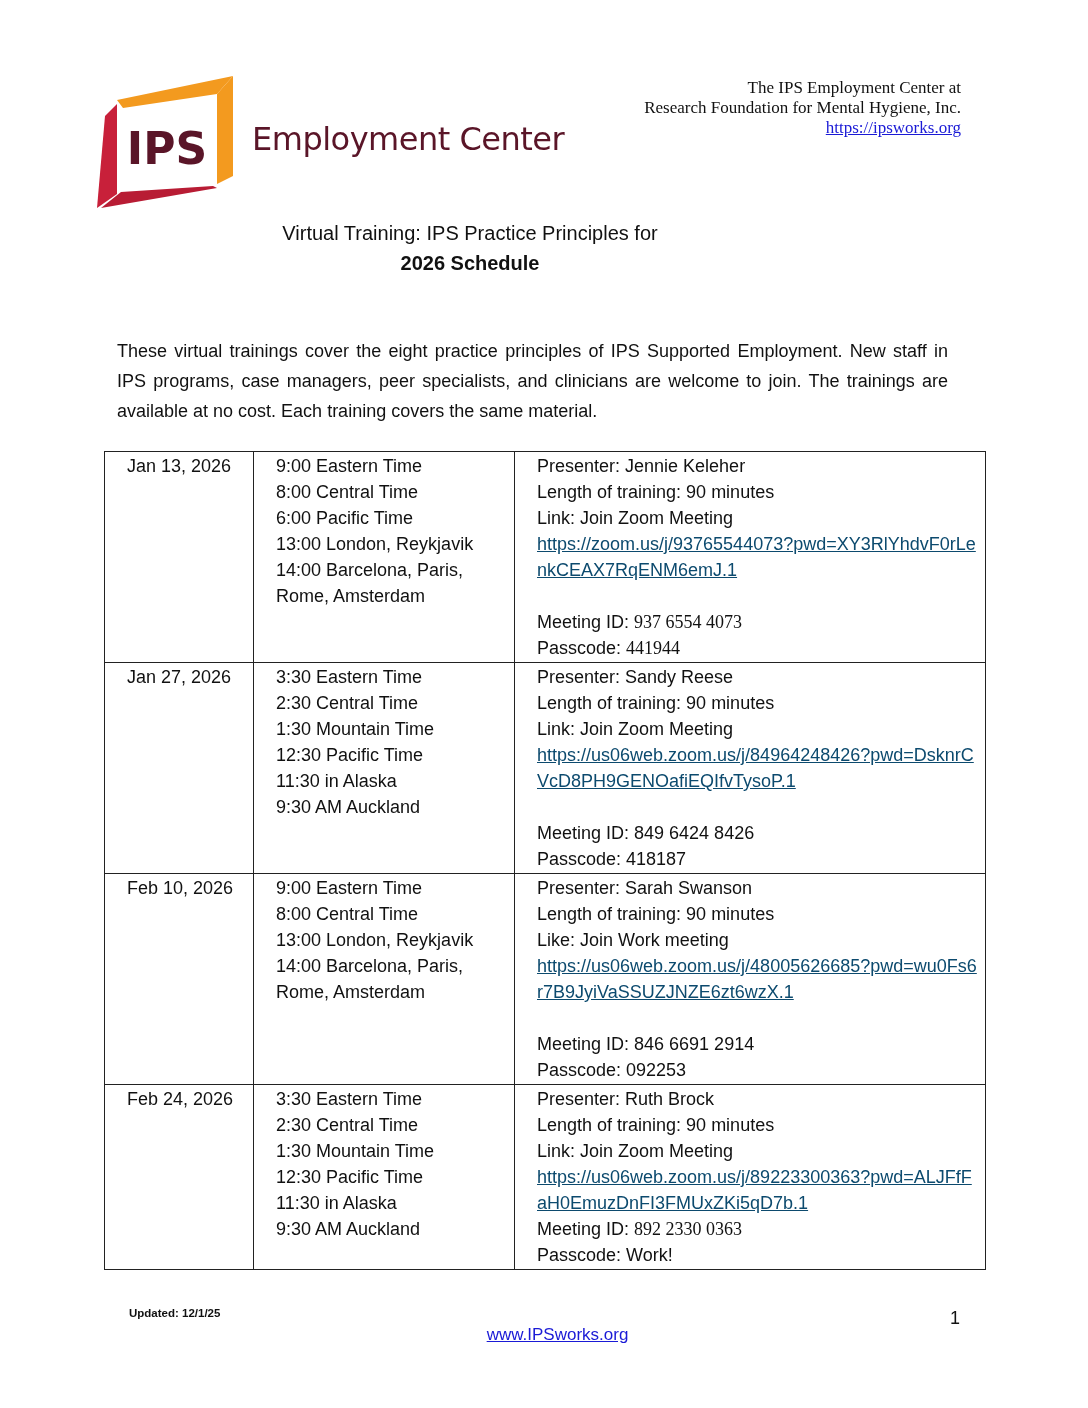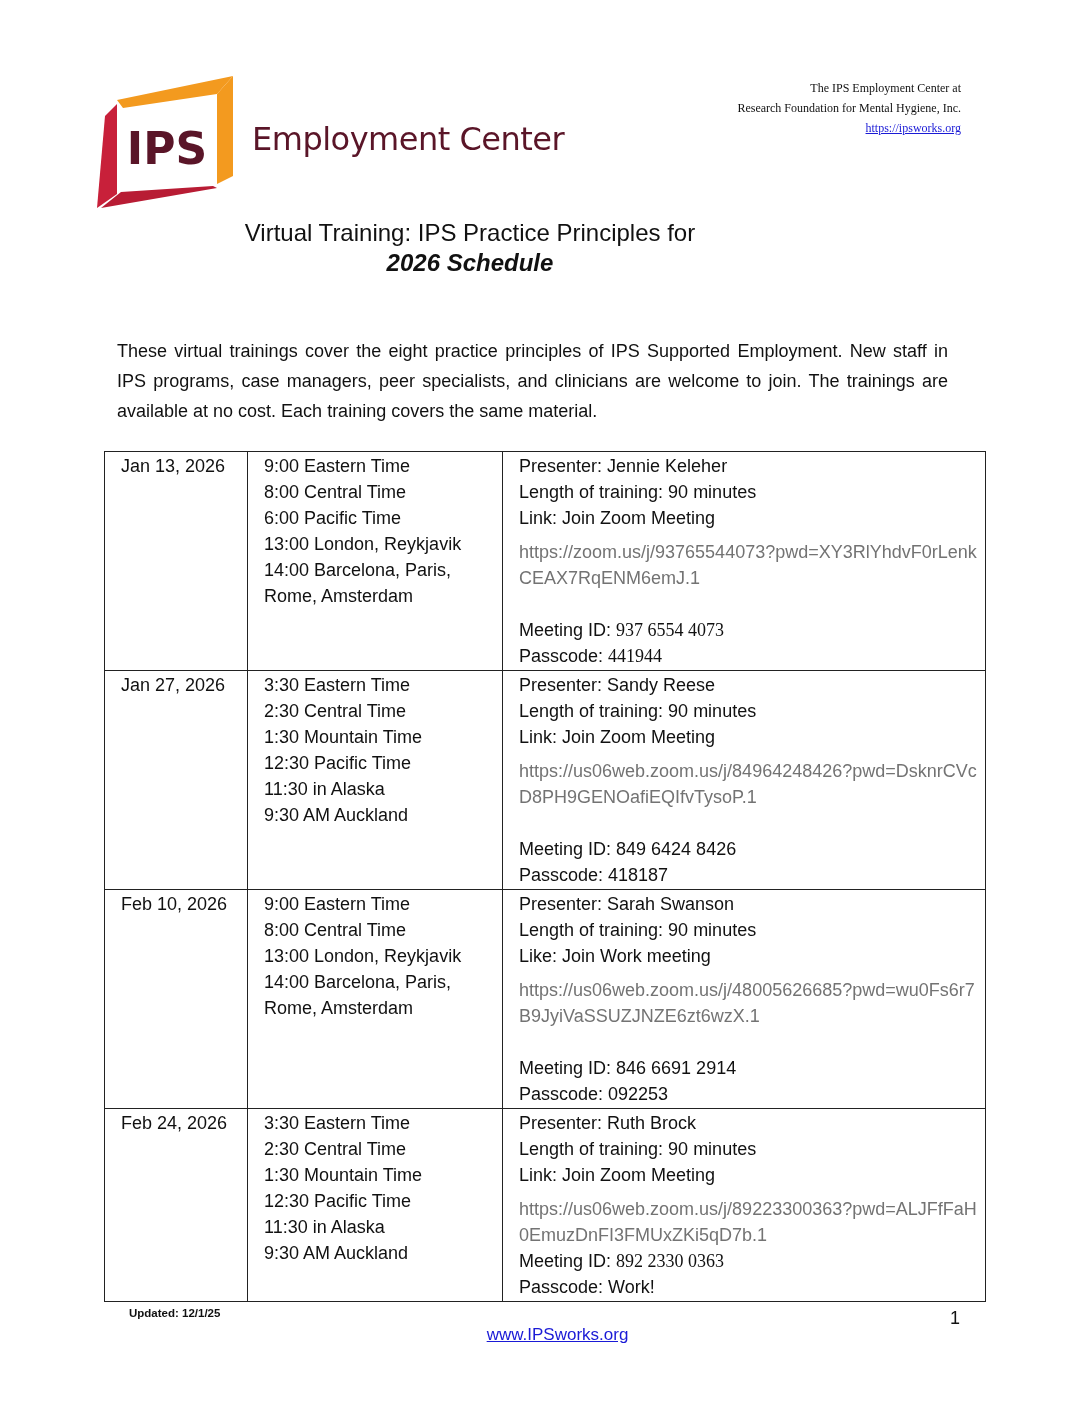--- a/index.html
+++ b/index.html
@@ -1,28 +1,28 @@
 <!DOCTYPE html>
 <html><head>
 <meta charset="utf-8">
 <style>
   html, body { margin:0; padding:0; background:#fff; }
   body { width:1088px; height:1408px; position:relative; font-family:"Liberation Sans", sans-serif; color:#111; overflow:hidden; }
   .logo { position:absolute; left:95px; top:76px; width:140px; height:134px; }
   .logo-wordmark { position:absolute; left:252px; top:120px; font-family:"DejaVu Sans", sans-serif; font-size:32px; color:#5a1528; letter-spacing:-0.5px; }
-  .org { position:absolute; right:127px; top:78px; text-align:right; font-family:"Liberation Serif", serif; font-size:12px; line-height:20px; color:#111; }
+  .org { position:absolute; right:127px; top:78px; text-align:right; font-family:"Liberation Serif", serif; font-size:17px; line-height:20px; color:#111; }
   .org a { color:#1a1ad6; text-decoration:underline; }
-  .title { position:absolute; left:0; width:940px; top:218px; text-align:center; font-size:24px; line-height:30px; }
-  .title .bold { font-weight:bold;font-style:italic; }
+  .title { position:absolute; left:0; width:940px; top:218px; text-align:center; font-size:20px; line-height:30px; }
+  .title .bold { font-weight:bold; }
   .intro { position:absolute; left:117px; width:831px; top:336px; font-size:18px; line-height:30px; text-align:justify; }
   table.sched { position:absolute; left:104px; top:451px; width:882px; border-collapse:collapse; font-size:18px; line-height:26px; }
-  table.sched td { border:1.3px solid #222; vertical-align:top; padding:1px 8px 1px 16px; }
+  table.sched td { border:1.3px solid #222; vertical-align:top; padding:1px 8px 1px 22px; }
   td.c-date { width:118px; }
   td.c-times { width:230px; }
-  .link { color:#737373; word-break:break-all;margin-top:8px; }
+  .link { color:#0c4a6e; text-decoration:underline; word-break:break-all; }
   .serif-num { font-family:"Liberation Serif", serif; }
   .blank { height:26px; }
   .footer-upd { position:absolute; left:129px; top:1307px; font-size:11.5px; font-weight:bold; font-family:"Liberation Sans Narrow","Liberation Sans", sans-serif; }
   .footer-page { position:absolute; left:950px; top:1308px; font-size:18px; }
   .footer-web { position:absolute; left:0; width:1088px; top:1325px; text-align:center; font-size:17px; }
   .footer-web a { color:#1a1ad6; text-decoration:underline;margin-left:27px; }
 </style>
 </head>
 <body>
 

